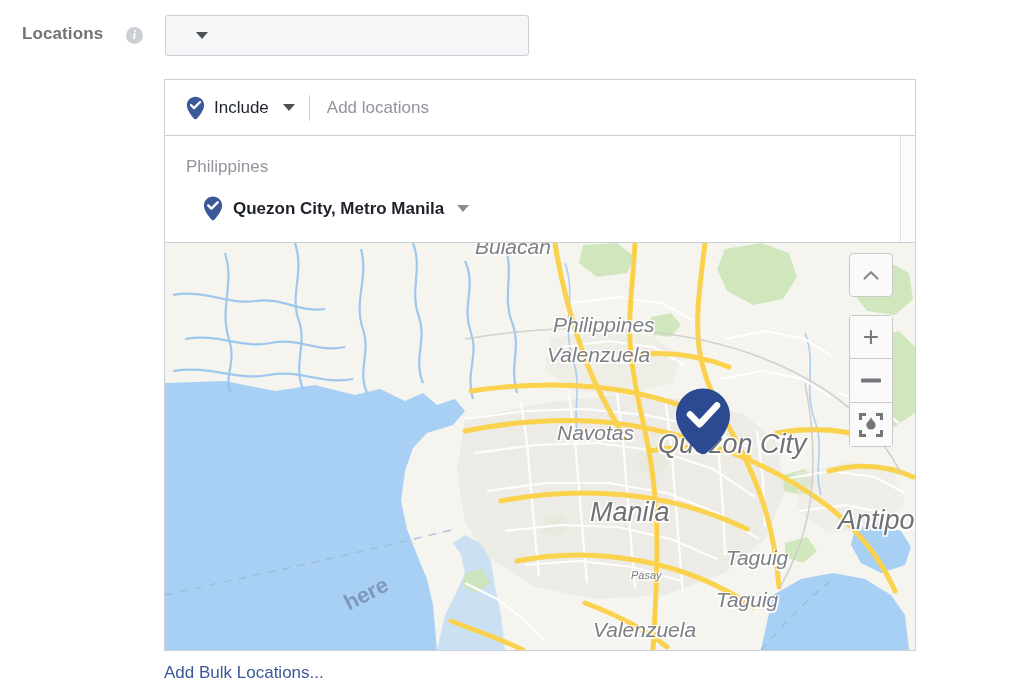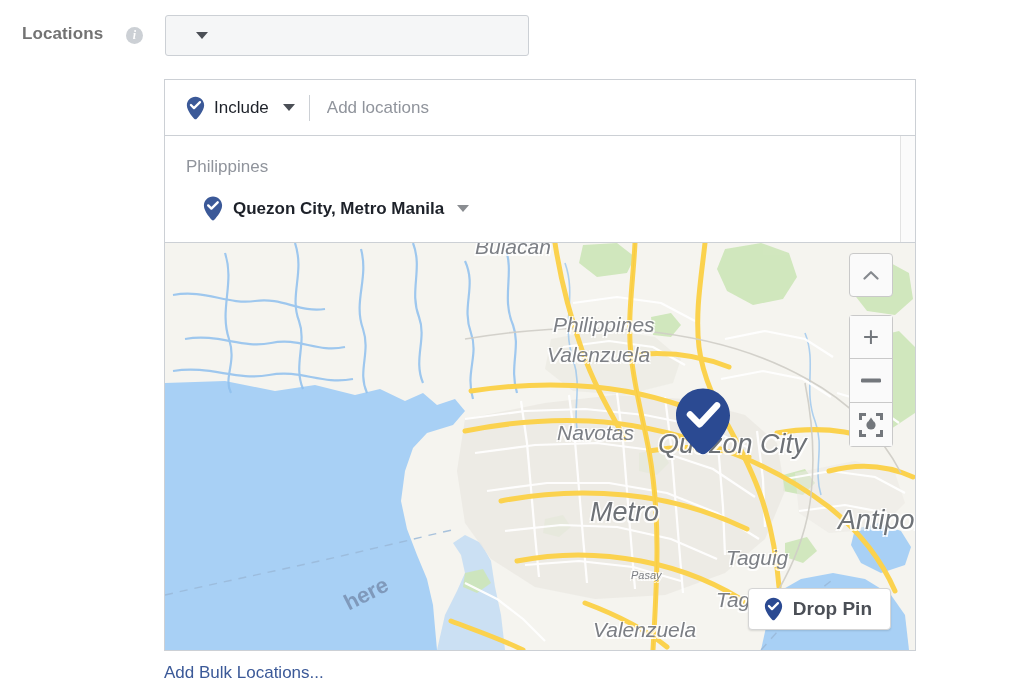--- a/index.html
+++ b/index.html
@@ -422,21 +422,21 @@
         </g>
       </g>
     </svg>
 
     <div id="map-labels">
         <div class="map-label" style="left: 310px; top: -8px;">Bulacan</div>
         <div class="map-label" style="left: 388px; top: 70px;">Philippines</div>
         <div class="map-label" style="left: 382px; top: 100px;">Valenzuela</div>
         <div class="map-label" style="left: 392px; top: 178px;">Navotas</div>
         <div class="map-label big" style="left: 493px; top: 186px;">Quezon City</div>
-        <div class="map-label big" style="left: 425px; top: 254px;">Metro</div>
+        <div class="map-label big" style="left: 425px; top: 254px;">Manila</div>
         <div class="map-label big" style="left: 673px; top: 262px;">Antipolo</div>
         <div class="map-label" style="left: 561px; top: 303px;">Taguig</div>
         <div class="map-label small" style="left: 466px; top: 326px;">Pasay</div>
         <div class="map-label" style="left: 551px; top: 345px;">Taguig</div>
         <div class="map-label" style="left: 428px; top: 375px;">Valenzuela</div>
       </div>
 
     <svg id="map-pin" viewBox="0 0 56 68">
       <path d="M28 1.5C13.1 1.5 1 13.6 1 28.5c0 18.5 22.6 36.8 23.6 37.6c2 1.6 4.8 1.6 6.8 0C32.4 65.3 55 47 55 28.5C55 13.6 42.9 1.5 28 1.5z" fill="#2b4a92"></path>
       <path d="M15 27.5l9.6 9.8L42 18.5" stroke="#ffffff" stroke-width="6.5" fill="none" stroke-linecap="round" stroke-linejoin="round"></path>
@@ -467,24 +467,17 @@
               <path d="M0 24h7v-3H3v-4H0z"></path>
                 <path d="M24 24h-7v-3h4v-4h3z"></path>
               <circle cx="12" cy="12" r="4.6"></circle>
               <path d="M12 4.5l2.4 3.4h-4.8z"></path>
             </g>
           </svg>
         </div>
       </div>
     </div>
 
-    <div id="drop-pin-button">
-      <svg width="19" height="24" viewBox="0 0 20 25">
-        <path d="M10 0.6C4.9 0.6 0.9 4.6 0.9 9.6c0 6.2 7.6 14.1 8 14.4c0.6 0.5 1.6 0.5 2.2 0c0.4-0.3 8-8.2 8-14.4C19.1 4.6 15.1 0.6 10 0.6z" fill="#2b4a92"></path>
-        <path d="M5.2 9.4l3.2 3.2l6.3-6.3" stroke="#ffffff" stroke-width="2.4" fill="none" stroke-linecap="round" stroke-linejoin="round"></path>
-      </svg>
-      <span id="drop-pin-label">Drop Pin</span>
-    </div>
 
   </div>
 </div>
 
 <a id="add-bulk-locations-link">Add Bulk Locations...</a>
 
 </body></html>

